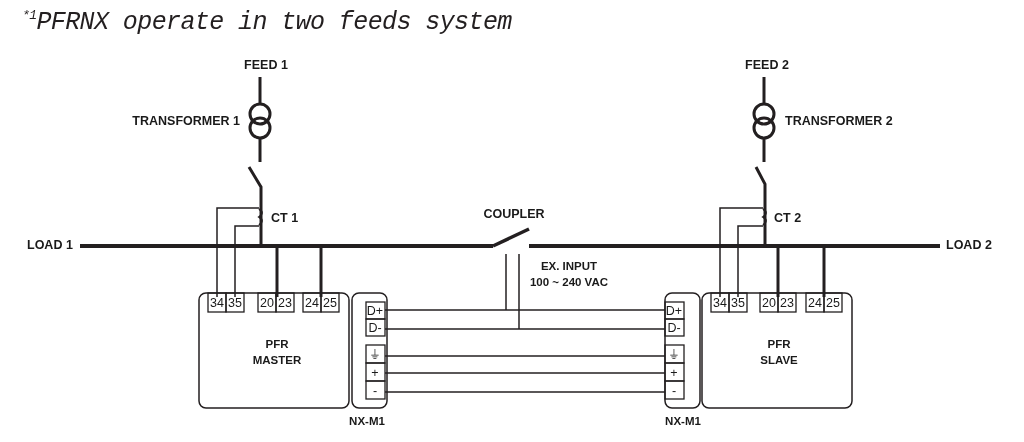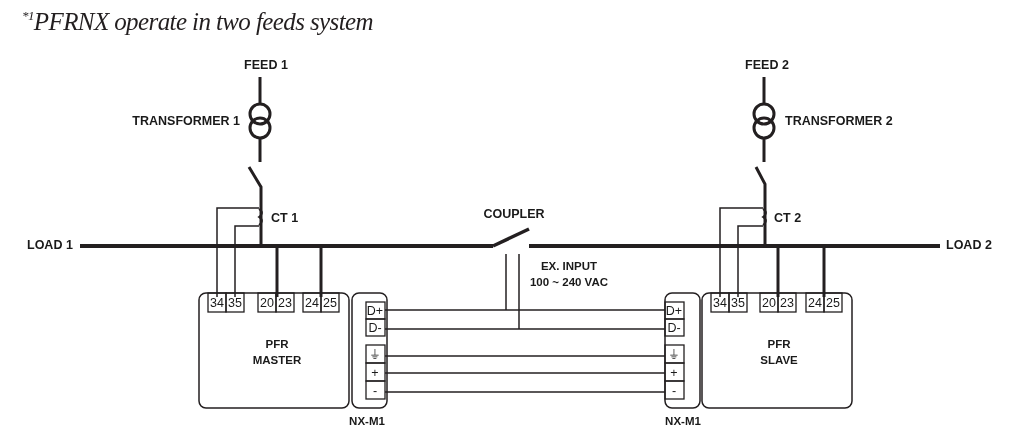--- a/index.html
+++ b/index.html
@@ -1,19 +1,19 @@
 <!DOCTYPE html>
 <html><head>
   <meta charset="utf-8">
   <style>
     html, body { margin: 0; padding: 0; background: #ffffff; }
     body { width: 1024px; height: 442px; position: relative; overflow: hidden; }
     #title {
       position: absolute; left: 22px; top: 8px;
-      font-family: Liberation Serif, serif; font-style: italic;
+      font-family: Liberation Mono, monospace; font-style: italic;
       font-size: 25px; color: #231f20; white-space: nowrap; letter-spacing: -0.6px;
     }
     #title sup { font-size: 13px; vertical-align: 10px; }
     svg { position: absolute; left: 0; top: 0; }
     .lbl { font-family: "Liberation Sans", sans-serif; font-weight: bold; font-size: 12.5px; fill: #1a1a1a; }
     .lbl-sm { font-family: "Liberation Sans", sans-serif; font-weight: bold; font-size: 11.5px; fill: #1a1a1a; }
     .term { font-family: "Liberation Sans", sans-serif; font-size: 12.5px; fill: #1a1a1a; }
   </style>
 </head>
 <body>

